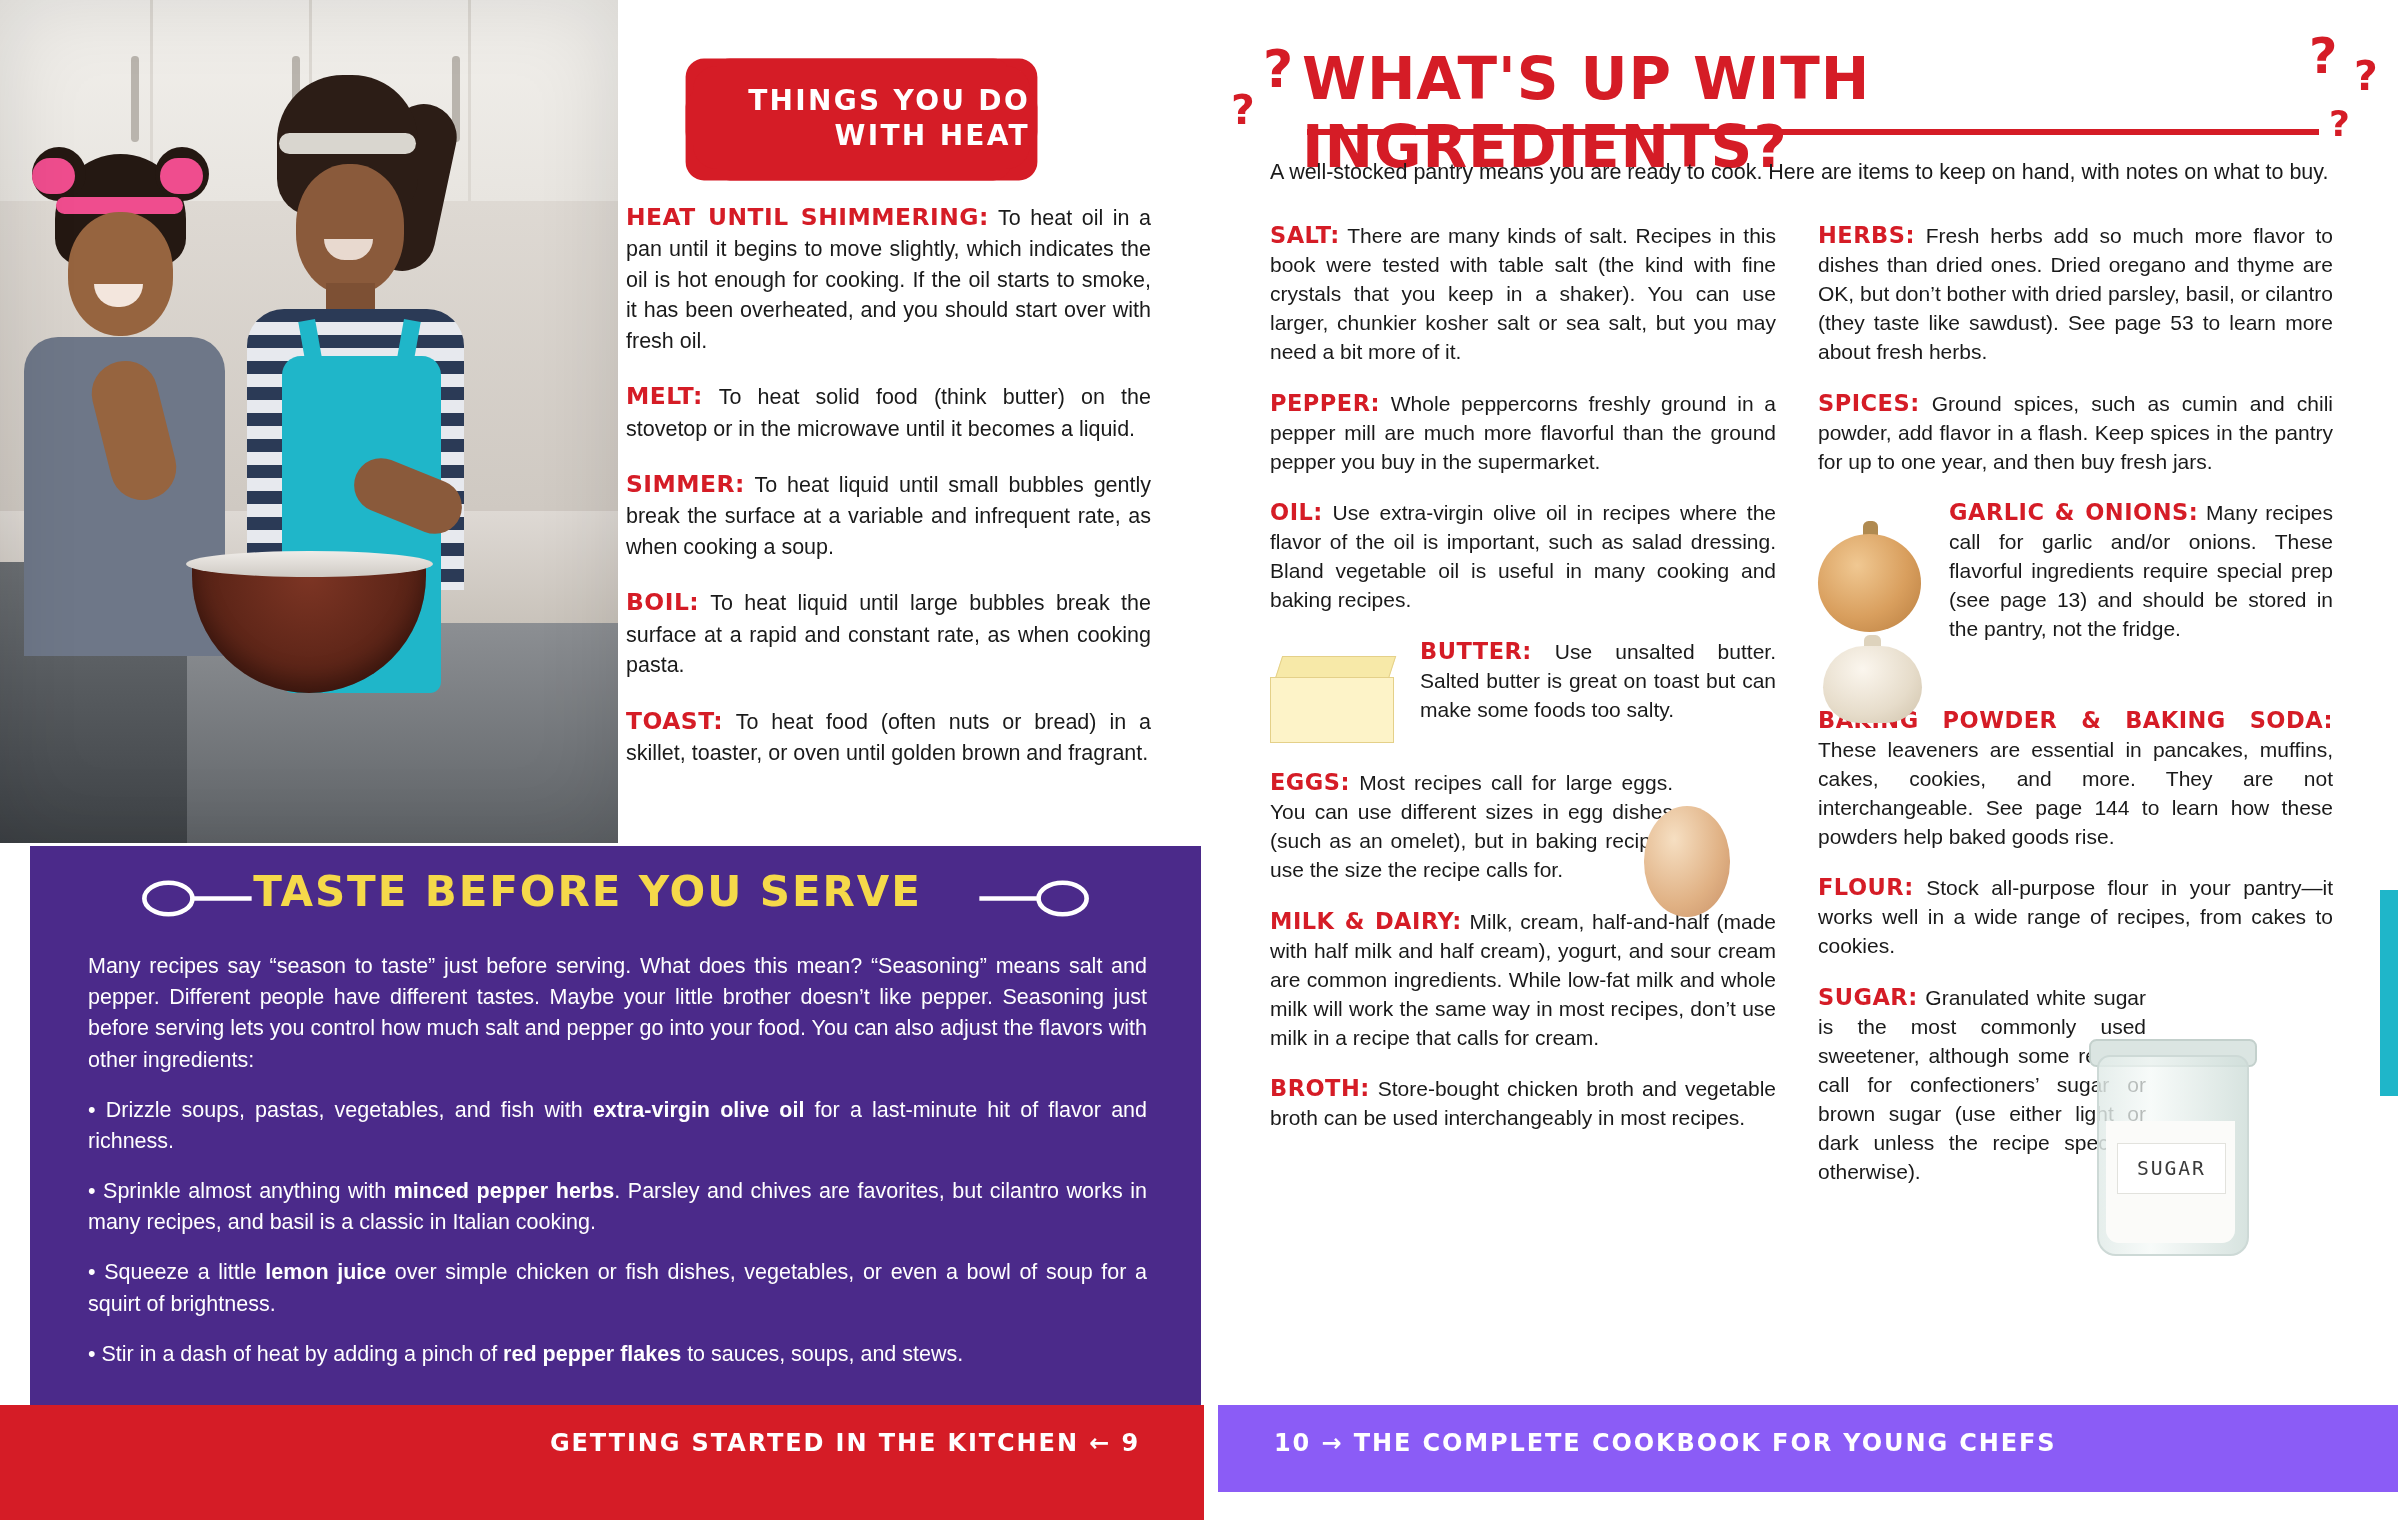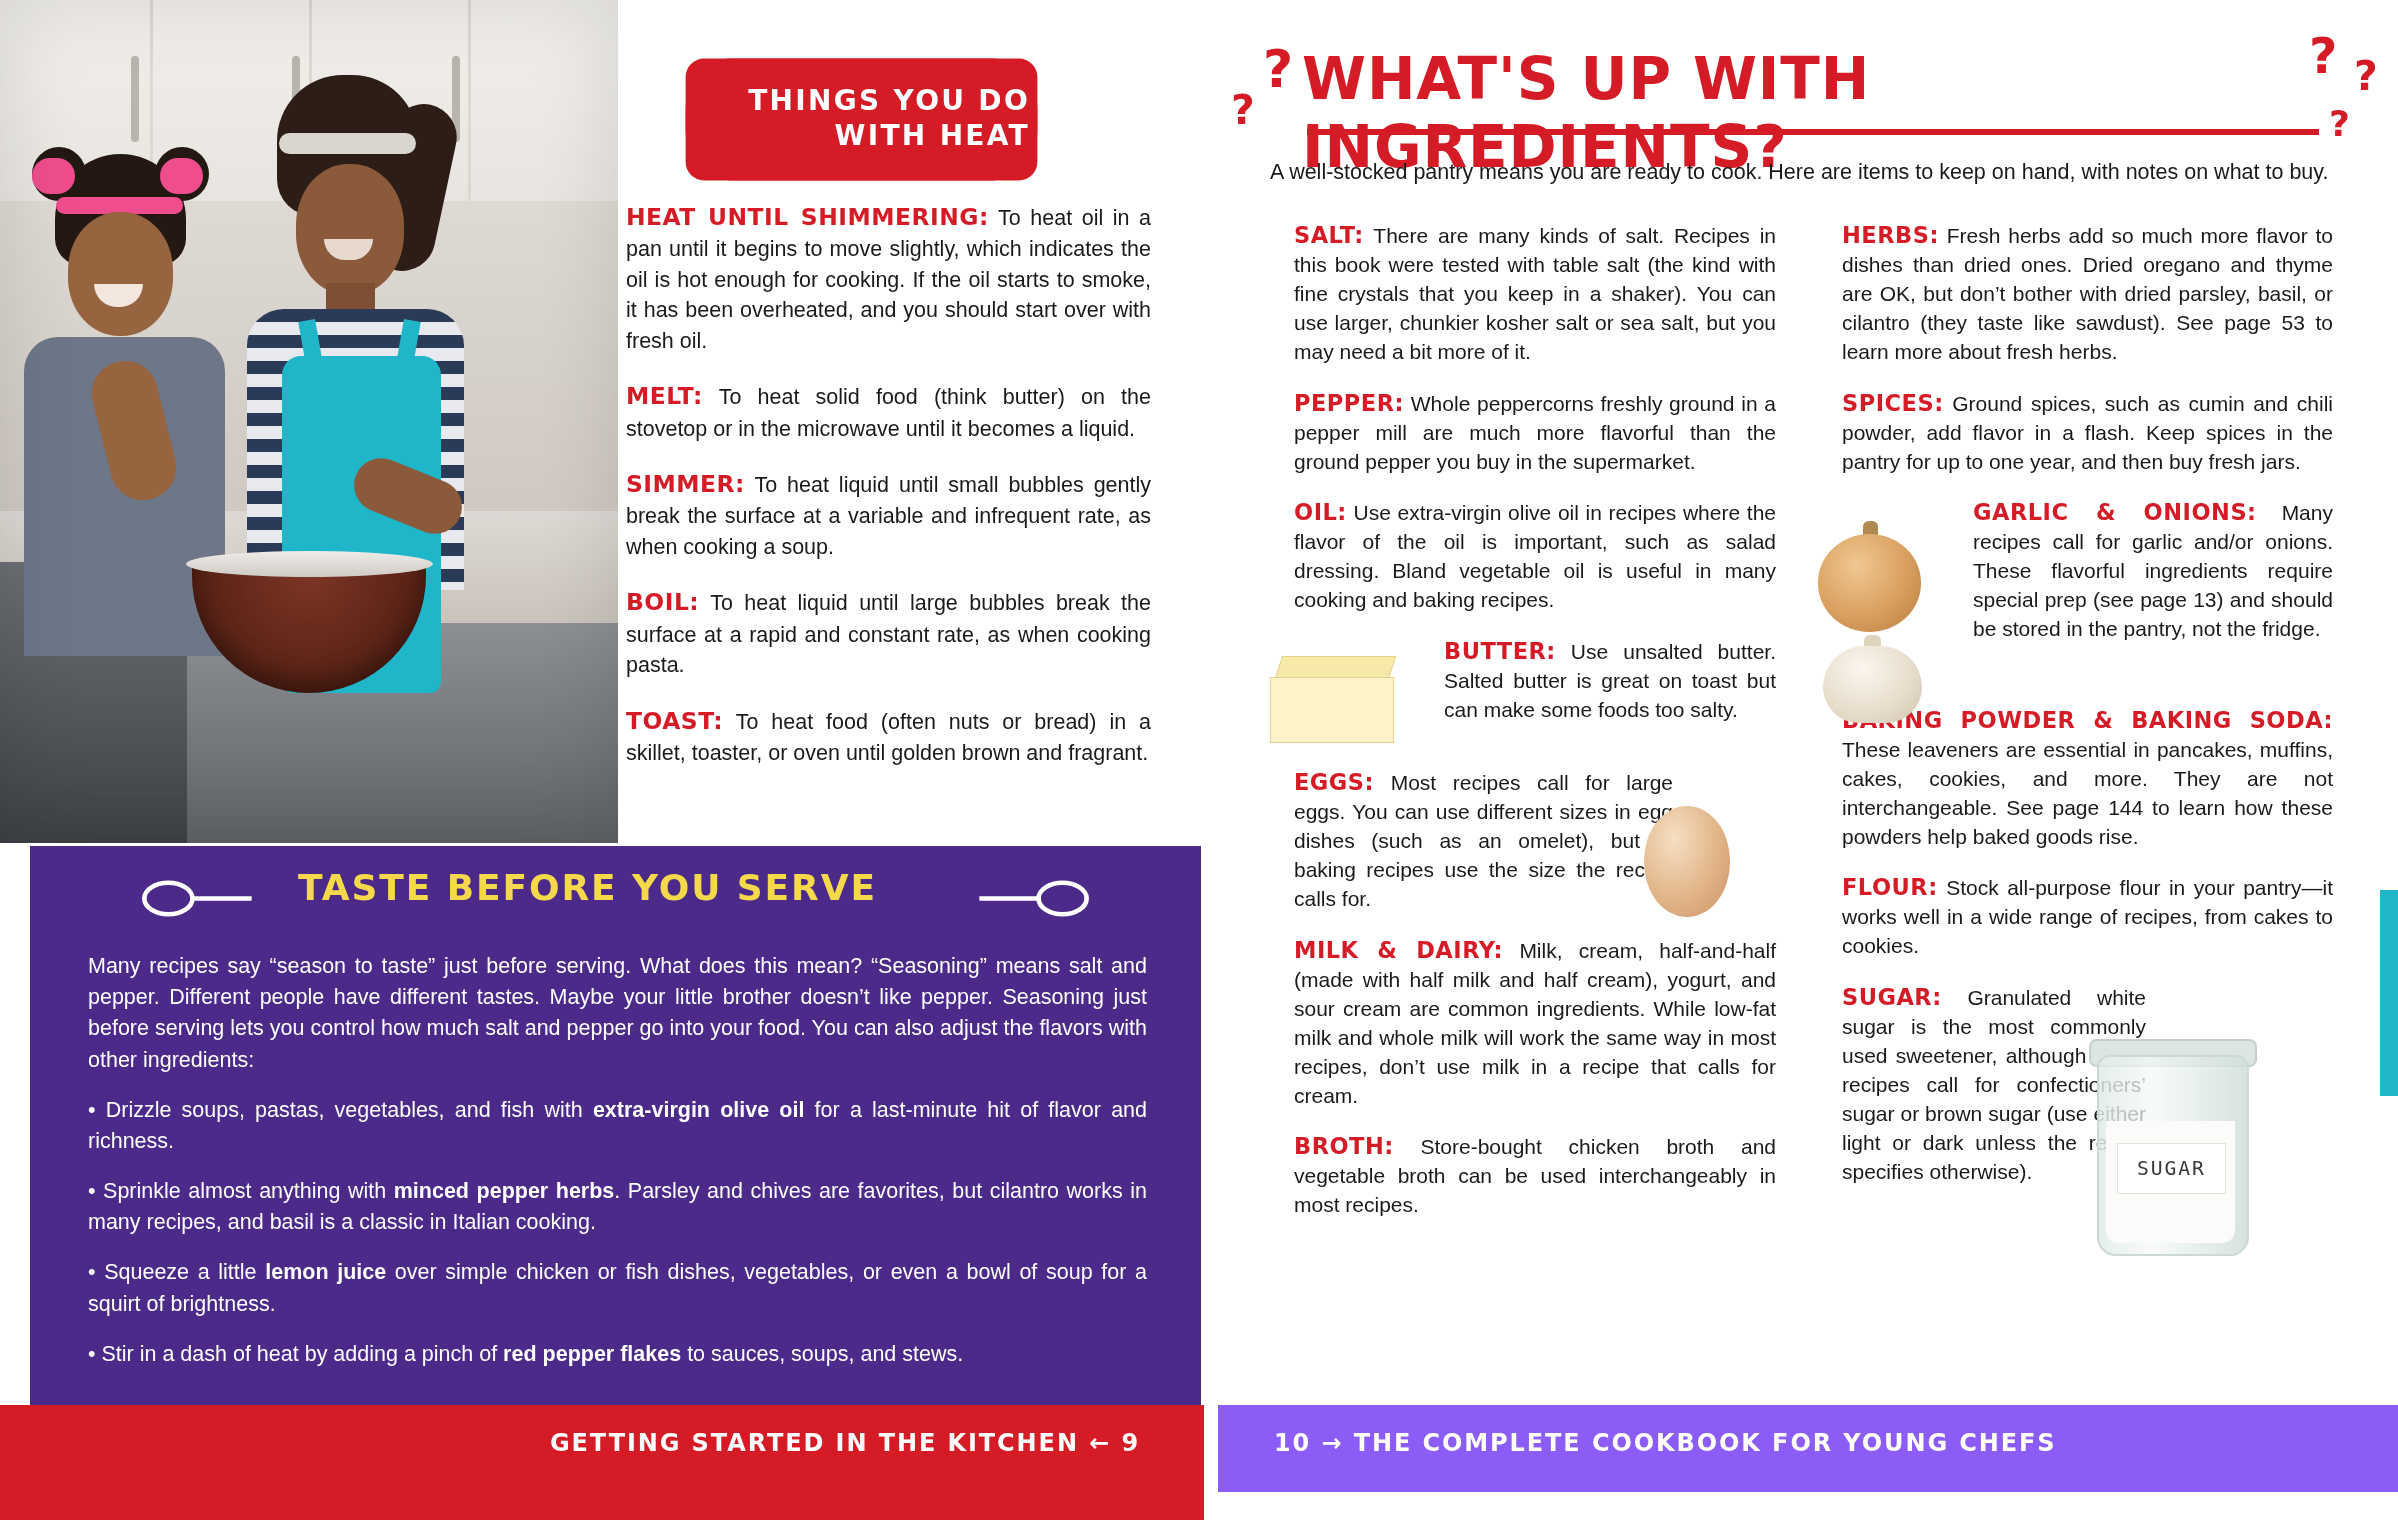--- a/index.html
+++ b/index.html
@@ -55,21 +55,21 @@
   .heat-text{position:absolute;inset:0;display:flex;flex-direction:column;align-items:flex-end;justify-content:center;
     color:#fff;font-family:"DejaVu Sans",sans-serif;font-weight:bold;font-size:28px;letter-spacing:2.3px;line-height:1.25;text-align:center;}
 
   .defs{position:absolute;left:626px;top:201px;width:525px;}
   .def{margin-bottom:24px;font-family:"Liberation Sans",sans-serif;font-size:21.5px;line-height:1.42;color:#1a1a1a;text-align:justify;}
   .def .term{color:#d51c26;font-family:"DejaVu Sans",sans-serif;font-weight:bold;letter-spacing:0.5px;font-size:23.4px;}
 
   
   .purple{position:absolute;left:30px;top:846px;width:1171px;height:562px;background:#4b2a8a;}
   .purple-title{position:absolute;left:0;top:20.6px;width:1115px;text-align:center;color:#f5d94a;
-    font-family:"DejaVu Sans",sans-serif;font-weight:bold;font-size:36px;letter-spacing:1.9px;}
+    font-family:"DejaVu Sans",sans-serif;font-weight:bold;font-size:42px;letter-spacing:1.9px;}
   .spoon{position:absolute;top:34px;width:112px;height:37px;}
   .spoon svg{width:112px;height:37px;}
   .purple p{color:#ffffff;font-size:21.5px;line-height:1.45;margin:0 0 19px 0;text-align:justify;}
   .purple-body{position:absolute;left:58px;top:105px;width:1059px;}
   .purple b{font-weight:bold;}
 
   
   .footer-left{position:absolute;left:0;top:1405px;width:1204px;height:115px;background:#d51c26;}
   .footer-right{position:absolute;left:1218px;top:1405px;width:1181px;height:87px;background:#8b5cf6;}
   .footer-txt{position:absolute;top:24px;color:#fff;font-family:"DejaVu Sans",sans-serif;font-weight:bold;font-size:24px;letter-spacing:1.9px;}
@@ -77,21 +77,21 @@
   .fr{left:56px;}
 
   
   .r-title{position:absolute;left:84px;top:45px;width:1040px;color:#d51c26;
     font-family:"DejaVu Sans",sans-serif;font-weight:bold;font-size:58px;letter-spacing:0.9px;}
   .r-underline{position:absolute;left:89px;top:129px;width:1012px;height:5.6px;background:#d51c26;}
   .qmark{position:absolute;color:#d51c26;font-family:"DejaVu Sans",sans-serif;font-weight:bold;}
   .r-intro{position:absolute;left:52px;top:157px;width:1068px;font-size:21.5px;line-height:1.4;color:#1a1a1a;}
   .col-l{position:absolute;left:52px;top:220px;width:506px;}
   .col-r{position:absolute;left:600px;top:220px;width:515px;}
-  .item{font-size:21px;line-height:1.38;color:#1a1a1a;text-align:justify;margin-bottom:20.6px;margin-left:24px;}
+  .item{font-size:21px;line-height:1.38;color:#1a1a1a;text-align:justify;margin-bottom:20.6px;}
   .item .term{color:#d51c26;font-family:"DejaVu Sans",sans-serif;font-weight:bold;letter-spacing:0.5px;font-size:22.5px;}
 
   
   .butter{position:absolute;left:52px;top:656px;width:136px;height:89px;}
   .butter-top{position:absolute;left:7.5px;top:0;width:112px;height:24px;background:#f7e9a8;transform:skewX(-18deg);border:1.9px solid #e4d089;}
   .butter-body{position:absolute;left:0;top:20.6px;width:122px;height:64px;background:#fdf3c8;border:1.9px solid #e4d089;}
   .egg{position:absolute;left:426px;top:806px;width:86px;height:111px;border-radius:43px/55px;background:radial-gradient(ellipse at 35% 30%,#f6dfc2 0%,#e0b184 60%,#c89066 100%);}
   .onion{position:absolute;left:600px;top:534px;width:103px;height:98px;border-radius:52px/49px;background:radial-gradient(ellipse at 38% 32%,#f0c892 0%,#d99f5e 55%,#b77c3e 100%);}
   .onion-top{position:absolute;left:645px;top:521px;width:15px;height:24px;background:#b08a50;border-radius:5.6px;}
   .garlic{position:absolute;left:605px;top:646px;width:99px;height:77px;border-radius:47px 47px 41px 41px;background:radial-gradient(ellipse at 40% 30%,#fbf6ee 0%,#e6dcca 60%,#cfc2aa 100%);}

